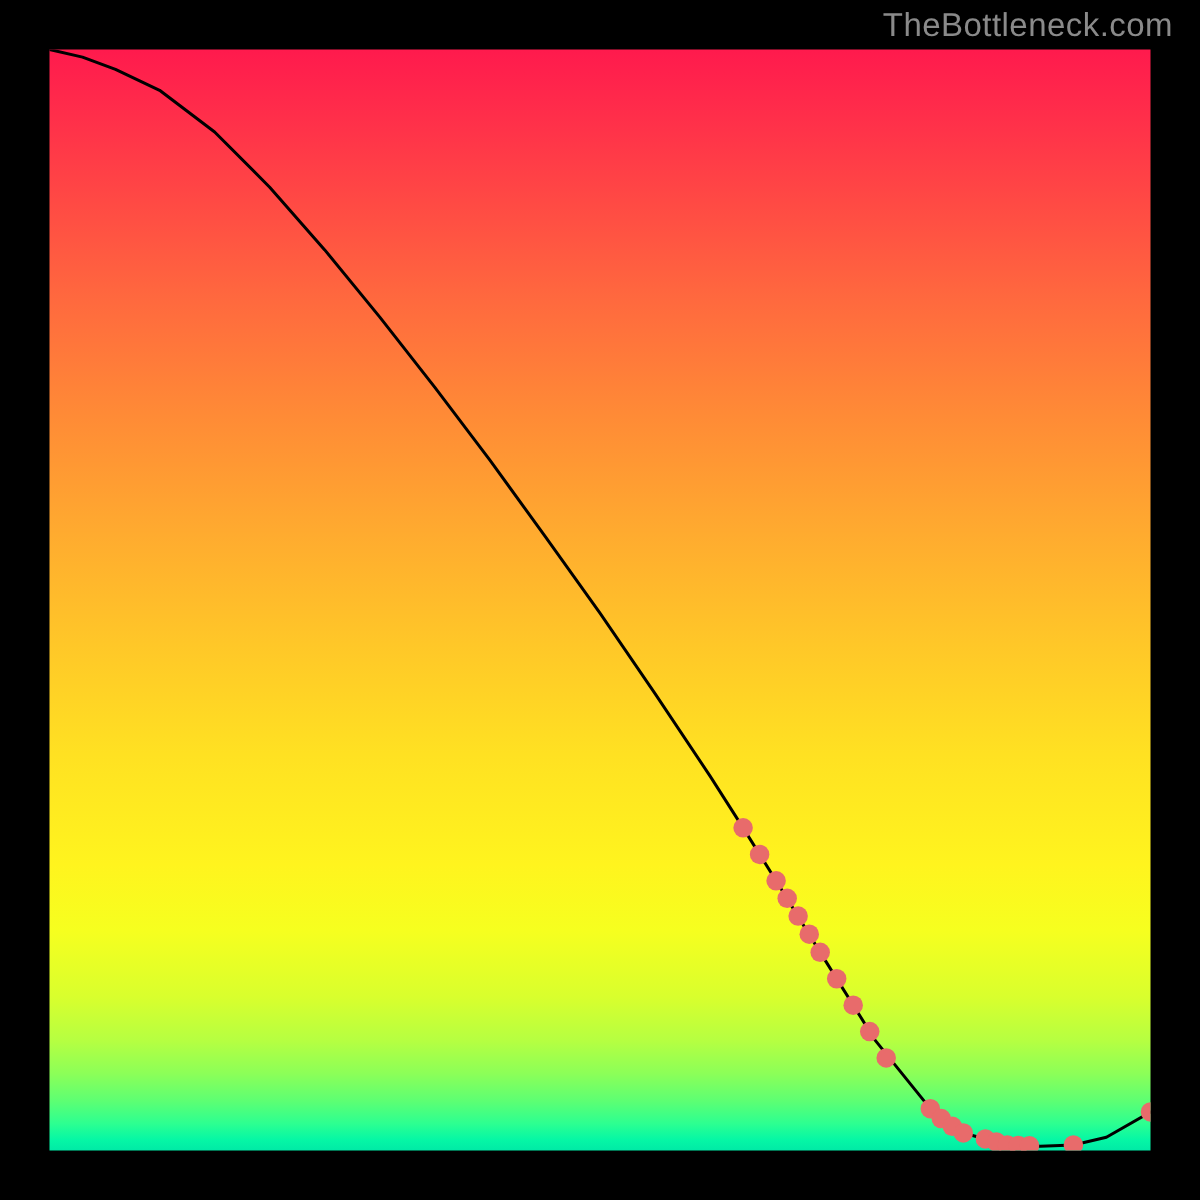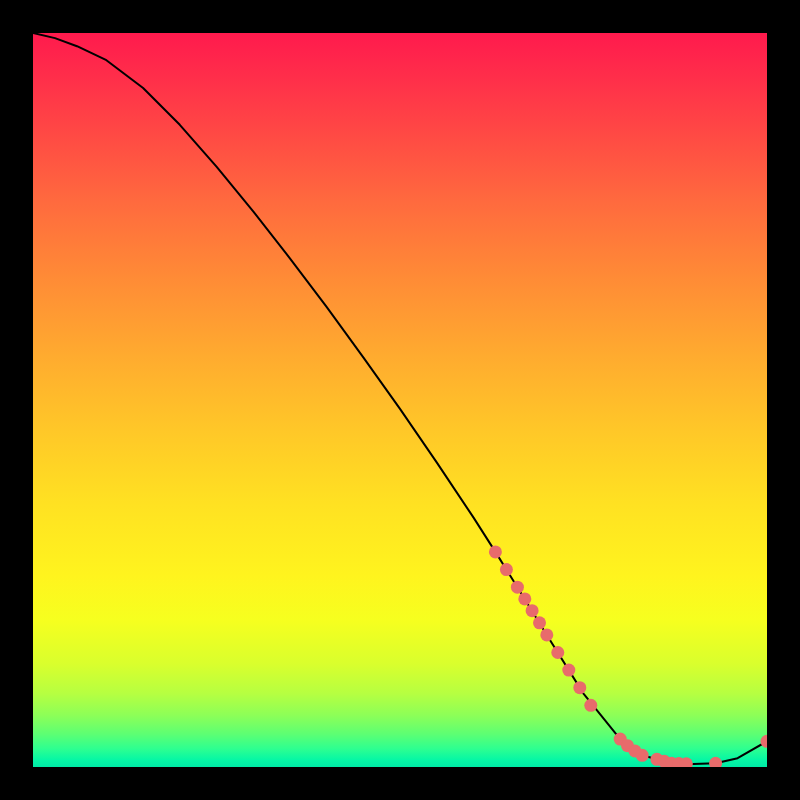--- a/index.html
+++ b/index.html
@@ -61,20 +61,21 @@
     position: absolute;
     inset: 0;
     width: 734px;
     height: 734px;
   }
 </style>
 </head>
 <body>
 
 <div class="wrap">
+  <div class="attribution">TheBottleneck.com</div>
 
   <div class="plot">
     <div class="heatmap"></div>
     <svg class="curve" viewBox="0 0 734 734" preserveAspectRatio="none">
       <path id="curve-path" fill="none" stroke="#000000" stroke-width="2" stroke-linecap="round" stroke-linejoin="round" d="M0.0 0.0 L22.0 5.1 L44.0 13.2 L73.4 27.2 L110.1 55.0 L146.8 91.8 L183.5 133.6 L220.2 178.4 L256.9 225.3 L293.6 273.8 L330.3 324.4 L367.0 375.8 L403.7 429.4 L440.4 484.4 L462.4 518.9 L484.4 554.2 L513.8 601.9 L550.5 660.6 L587.2 706.1 L609.2 722.3 L638.6 730.3 L660.6 731.1 L682.6 730.3 L704.6 725.2 L734.0 708.3"></path>
       <g id="markers">
           <circle cx="462.4" cy="518.9" r="6.5" fill="#e86b6b"></circle>
           <circle cx="473.4" cy="536.6" r="6.5" fill="#e86b6b"></circle>
           <circle cx="484.4" cy="554.2" r="6.5" fill="#e86b6b"></circle>
           <circle cx="491.8" cy="565.9" r="6.5" fill="#e86b6b"></circle>

